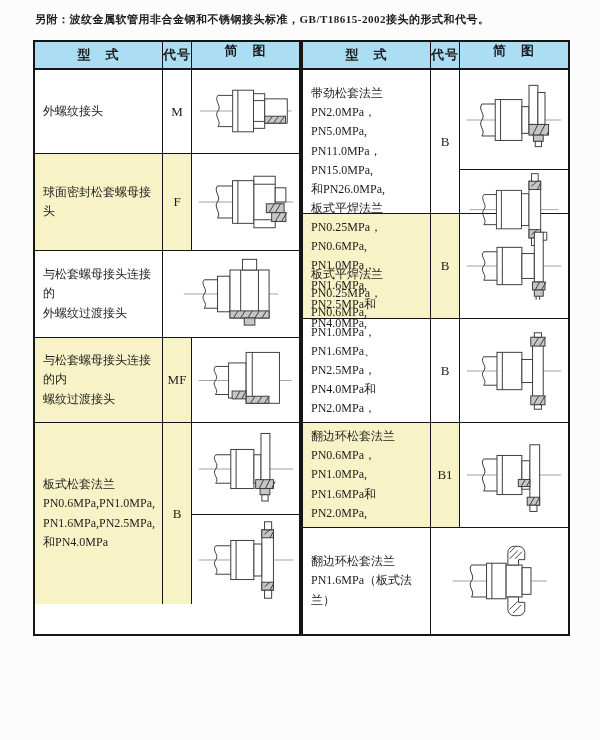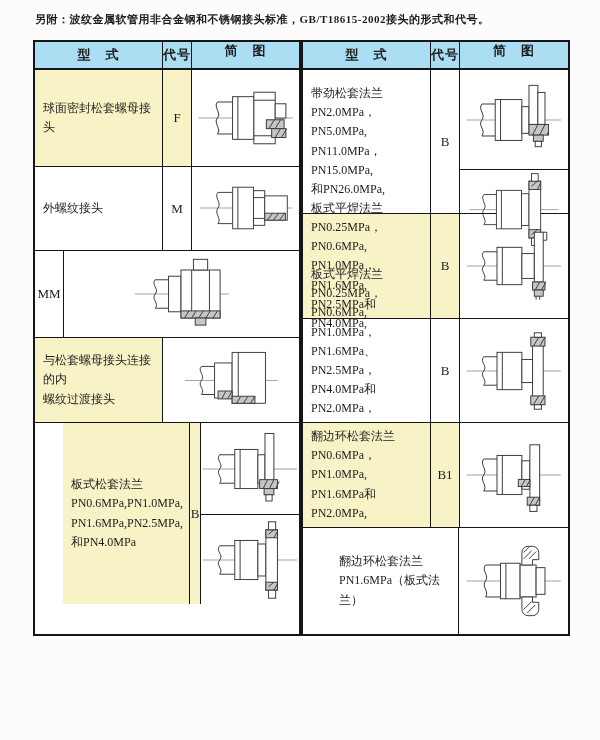--- a/index.html
+++ b/index.html
@@ -9,21 +9,21 @@
     color:#1c1c1c;position:relative;overflow:hidden;
   }
   .title{
     position:absolute;left:35px;top:12px;width:540px;
     font-family:Liberation Serif, serif;
     font-weight:bold;font-size:11px;letter-spacing:0.5px;
   }
   .tables{position:absolute;left:33px;top:40px;display:flex;}
   .tbl{border:2px solid #151515;background:#fff;display:flex;flex-direction:column;}
   .row{display:flex;border-bottom:1px solid #151515;box-sizing:border-box;}
-  .row:last-child{border-bottom:none;margin-left:28px;}
+  .row:last-child{border-bottom:none;}
   .hdr{height:28px;background:#abddf3;border-bottom:2px solid #151515;}
   .cell{box-sizing:border-box;border-right:1px solid #151515;display:flex;align-items:center;}
   .cell:last-child{border-right:none;}
   .c-type{width:128px;padding:4px 6px 4px 8px;font-size:12px;line-height:1.6;white-space:pre-line;}
   .c-code{width:29px;justify-content:center;font-size:13px;}
   .c-sketch{flex:1;flex-direction:column;align-items:stretch;padding:0;}
   .hdr .cell{justify-content:center;font-size:13px;font-weight:600;letter-spacing:1px;padding:0;}
   .hl{background:#f7f3c6;}
   .sub{flex:1;display:flex;align-items:center;justify-content:center;box-sizing:border-box;}
   .sub.divided{border-bottom:1px solid #151515;}
@@ -40,20 +40,41 @@
 
 <div class="tables">
 
   <div class="tbl" style="width:264px">
     <div class="row hdr">
       <div class="cell c-type">型　式</div>
       <div class="cell c-code">代号</div>
       <div class="cell c-sketch" style="flex-direction:row;justify-content:center">简　图</div>
     </div>
 
+    <div class="row" style="height:84px">
+      <div class="cell c-type">外螺纹接头</div>
+      <div class="cell c-code">M</div>
+      <div class="cell c-sketch">
+          <div class="sub">
+        <svg class="sk" viewBox="0 0 110 90">
+          <line class="cl" x1="2" y1="45" x2="108" y2="45"></line>
+          <path d="M40,27 H23 M40,63 H23 M23,27 c-5,6 5,12 0,18 c-5,6 5,12 0,18"></path>
+          <rect class="f" x="40" y="21" width="24" height="48"></rect>
+              <line x1="46" y1="21" x2="46" y2="69"></line>
+          <rect class="f" x="64" y="25" width="13" height="40"></rect>
+          <line x1="64" y1="33" x2="77" y2="33"></line>
+              <line x1="64" y1="57" x2="77" y2="57"></line>
+          <rect class="f" x="77" y="31" width="26" height="28"></rect>
+          <rect class="h" x="77" y="51" width="24" height="8"></rect>
+          <path d="M80,59 l6,-8 M87,59 l6,-8 M94,59 l6,-8"></path>
+        </svg>
+      </div>
+        </div>
+    </div>
+
     <div class="row" style="height:97px">
       <div class="cell c-type hl">球面密封松套螺母接头</div>
       <div class="cell c-code hl">F</div>
       <div class="cell c-sketch">
           <div class="sub">
         <svg class="sk" viewBox="0 0 110 90">
           <line class="cl" x1="2" y1="45" x2="108" y2="45"></line>
           <path d="M40,27 H23 M40,63 H23 M23,27 c-5,6 5,12 0,18 c-5,6 5,12 0,18"></path>
           <rect class="f" x="40" y="21" width="24" height="48"></rect>
               <line x1="46" y1="21" x2="46" y2="69"></line>
@@ -62,43 +83,23 @@
               <line x1="64" y1="65" x2="88" y2="65"></line>
           <rect class="f" x="88" y="29" width="12" height="16"></rect>
           <rect class="h" x="78" y="47" width="20" height="10"></rect>
           <rect class="h" x="84" y="57" width="16" height="10"></rect>
           <path d="M81,57 l6,-10 M88,57 l6,-10 M88,67 l6,-10 M95,67 l6,-10"></path>
         </svg>
       </div>
         </div>
     </div>
 
-    <div class="row" style="height:84px">
-      <div class="cell c-type">外螺纹接头</div>
-      <div class="cell c-code">M</div>
-      <div class="cell c-sketch">
-          <div class="sub">
-        <svg class="sk" viewBox="0 0 110 90">
-          <line class="cl" x1="2" y1="45" x2="108" y2="45"></line>
-          <path d="M40,27 H23 M40,63 H23 M23,27 c-5,6 5,12 0,18 c-5,6 5,12 0,18"></path>
-          <rect class="f" x="40" y="21" width="24" height="48"></rect>
-              <line x1="46" y1="21" x2="46" y2="69"></line>
-          <rect class="f" x="64" y="25" width="13" height="40"></rect>
-          <line x1="64" y1="33" x2="77" y2="33"></line>
-              <line x1="64" y1="57" x2="77" y2="57"></line>
-          <rect class="f" x="77" y="31" width="26" height="28"></rect>
-          <rect class="h" x="77" y="51" width="24" height="8"></rect>
-          <path d="M80,59 l6,-8 M87,59 l6,-8 M94,59 l6,-8"></path>
-        </svg>
-      </div>
-        </div>
-    </div>
-
     <div class="row" style="height:87px">
-      <div class="cell c-code">MM</div>
+      <div class="cell c-type">与松套螺母接头连接的
+外螺纹过渡接头</div>
       <div class="cell c-sketch">
           <div class="sub">
         <svg class="sk" viewBox="0 0 110 90">
           <line class="cl" x1="2" y1="45" x2="108" y2="45"></line>
           <path d="M40,29 H25 M40,61 H25 M25,29 c-5,6 5,10 0,16 c-5,6 5,10 0,16"></path>
           <rect class="f" x="40" y="25" width="14" height="40"></rect>
           <rect class="f" x="54" y="18" width="44" height="54"></rect>
           <line x1="66" y1="18" x2="66" y2="72"></line>
               <line x1="86" y1="18" x2="86" y2="72"></line>
           <rect class="f" x="68" y="6" width="16" height="12"></rect>
@@ -106,20 +107,21 @@
           <path d="M58,72 l5,-8 M66,72 l5,-8 M74,72 l5,-8 M82,72 l5,-8 M90,72 l5,-8"></path>
           <rect class="h" x="70" y="72" width="12" height="8"></rect>
         </svg>
       </div>
         </div>
     </div>
 
     <div class="row" style="height:85px">
       <div class="cell c-type hl">与松套螺母接头连接的内
 螺纹过渡接头</div>
+      <div class="cell c-code hl">MF</div>
       <div class="cell c-sketch">
           <div class="sub">
         <svg class="sk" viewBox="0 0 110 90">
           <line class="cl" x1="2" y1="45" x2="108" y2="45"></line>
           <path d="M36,29 H21 M36,61 H21 M21,29 c-5,6 5,10 0,16 c-5,6 5,10 0,16"></path>
           <rect class="f" x="36" y="25" width="20" height="40"></rect>
           <rect class="f" x="56" y="13" width="38" height="58"></rect>
           <line x1="63" y1="13" x2="63" y2="71"></line>
           <rect class="h" x="40" y="57" width="16" height="9"></rect>
           <rect class="h" x="56" y="63" width="26" height="8"></rect>

